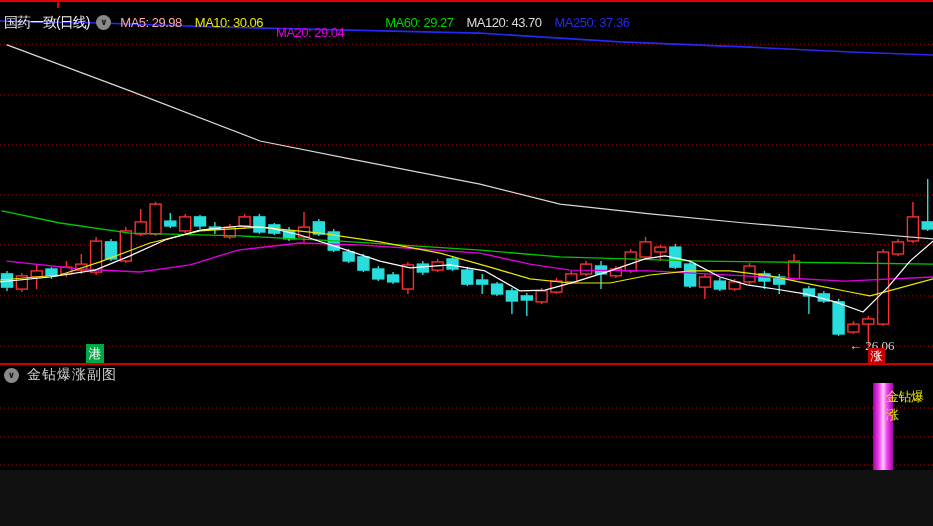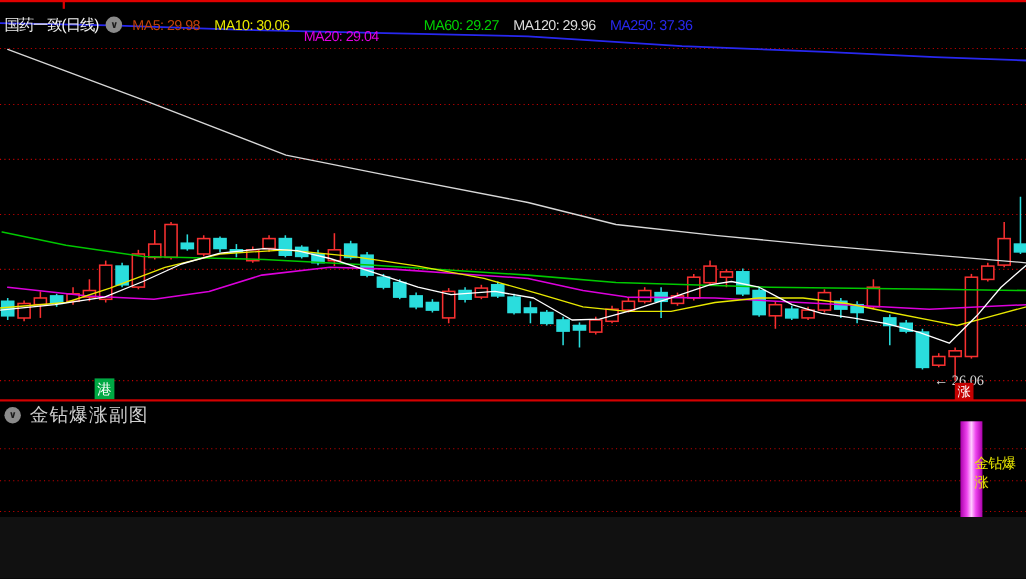--- a/index.html
+++ b/index.html
@@ -12,27 +12,27 @@
   .bottom-border{position:absolute;left:0;top:521px;width:933px;height:3px;background:#8a0000;}
   .header{position:absolute;left:4px;top:5px;display:flex;align-items:center;white-space:nowrap;}
   .title{color:#f0f0f0;font-size:14px;margin-right:7px;letter-spacing:-1px;}
   .circle-icon{display:inline-flex;align-items:center;justify-content:center;
                width:15px;height:15px;border-radius:50%;background:#8a8a8a;color:#1a1a1a;
                font-size:9px;font-weight:bold;line-height:15px;}
   .header .circle-icon{margin-right:9px;}
   .ma{font-size:13px;margin-right:13px;letter-spacing:-0.5px;}
   .subheader{position:absolute;left:4px;top:366px;display:flex;align-items:center;}
   .subheader .circle-icon{margin-right:8px;}
-  .subheader .sub-title{color:#d0d0d0;font-size:17px;letter-spacing:1px;}
+  .subheader .sub-title{color:#d0d0d0;font-size:14px;letter-spacing:1px;}
   .hk-badge{position:absolute;left:86px;top:344px;width:18px;height:19px;
             color:#fff;font-size:13px;line-height:19px;text-align:center;}
   .zhang-badge{position:absolute;left:868px;top:348px;width:17px;height:16px;
             color:#fff;font-size:12px;line-height:16px;text-align:center;}
   .price-tag{position:absolute;left:849px;top:338px;font-size:13px;color:#d4d4d4;letter-spacing:0px;}
-  .signal-label{position:absolute;left:886px;top:412px;font-size:13px;letter-spacing:-0.5px;}
+  .signal-label{position:absolute;left:886px;top:388px;font-size:13px;letter-spacing:-0.5px;}
 </style>
 </head>
 <body>
 
 <div class="screen">
 
   <svg class="chart" id="chart" width="933" height="526" viewBox="0 0 933 526">
       <defs>
         <linearGradient id="barGrad" x1="0" y1="0" x2="1" y2="0">
           <stop offset="0%" stop-color="#aa00aa"></stop>
@@ -187,25 +187,25 @@
       <polyline points="0,281.9 50,277.0 95,270.1 130,255.9 165,240.0 200,230.1 240,226.0 270,227.9 300,235.0 340,247.9 380,261.1 410,267.9 450,264.9 485,270.9 520,290.9 545,290.1 575,281.9 610,270.9 645,258.9 665,255.9 690,261.1 720,277.0 747,284.9 775,289.0 805,293.9 835,301.9 863,312.0 888,287.1 910,261.1 933,241.1" fill="none" stroke="#ffffff" stroke-width="1.2" stroke-linejoin="round" stroke-linecap="round"></polyline>
       <rect x="873.1" y="383" width="20" height="137" fill="url(#barGrad)"></rect>
     </svg>
 
   <div class="top-border"></div>
   <div class="top-tick"></div>
 
   <div class="header">
     <span class="title">国药一致(日线)</span>
     <span class="circle-icon">∨</span>
-    <span class="ma" style="color: #c2410c;">MA5: 29.98</span>
+    <span class="ma" style="color: #fca5a5;">MA5: 29.98</span>
     <span class="ma" style="color: rgb(232, 232, 0);">MA10: 30.06</span>
     <span class="ma" style="color: rgb(224, 0, 224); margin-top: 20px;">MA20: 29.04</span>
     <span class="ma" style="color: rgb(0, 210, 0); margin-left: 28px;">MA60: 29.27</span>
-    <span class="ma" style="color: rgb(220, 220, 220);">MA120: 29.96</span>
+    <span class="ma" style="color: rgb(220, 220, 220);">MA120: 43.70</span>
     <span class="ma" style="color: rgb(40, 40, 240); text-align: right;">MA250: 37.36</span>
   </div>
 
   <div class="hk-badge" style="background: rgb(0, 168, 67);">港</div>
 
   <div class="price-tag" style="color: rgb(212, 212, 212); font-family: Liberation Serif, serif;">← 26.06</div>
 
   <div class="zhang-badge" style="background: rgb(196, 0, 0);">涨</div>
 
   <div class="panel-divider"></div>

